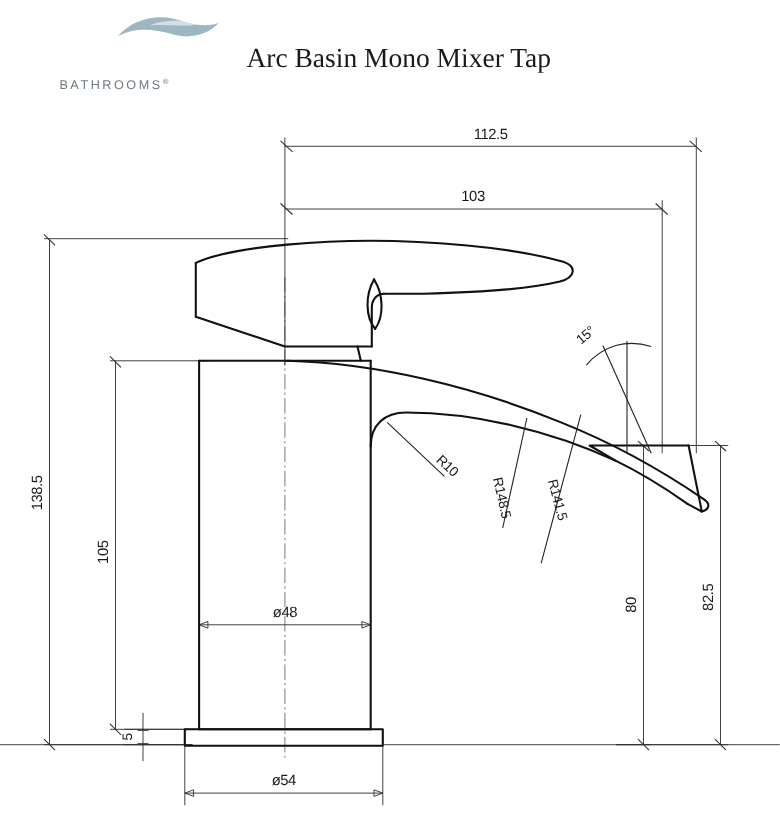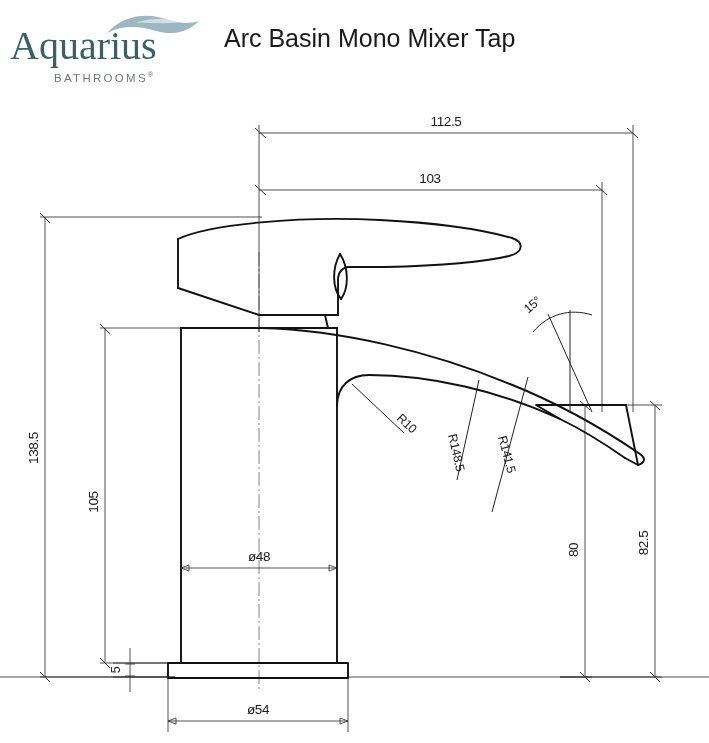--- a/index.html
+++ b/index.html
@@ -56,22 +56,22 @@
     vertical-align: super;
     letter-spacing: 0;
   }
   #logo-wave {
     position: absolute;
     left: 96px; top: 0px;
     width: 96px; height: 26px;
   }
   #product-title {
     position: absolute;
-    left: 224px; top: 24px;
-    font-family: Liberation Sans, sans-serif;
+    left: 224px; top: 40px;
+    font-family: Liberation Serif, serif;
     font-size: 25px;
     color: #1a1a1a;
     white-space: nowrap;
   }
   
   #drawing {
     position: absolute;
     left: 0; top: 92px;
     width: 652px; height: 651px;
   }
@@ -131,21 +131,20 @@
   <div id="header">
 
     <div id="logo-block">
 
       <svg id="logo-wave" viewBox="0 0 96 26">
         <path d="M1 19 C 14 4, 34 -1, 52 3 C 66 6, 76 12, 93 7
                  C 80 20, 64 21, 50 17 C 33 12, 16 11, 1 19 Z" fill="#9db7c2"></path>
         <path d="M30 9 C 45 3, 62 5, 86 5 C 68 12, 50 8, 30 9 Z" fill="#ffffff" opacity="0.55"></path>
       </svg>
 
-      <div id="logo-wordmark">Aquarius</div>
 
       <div id="logo-sub"><span>BATHROOMS</span><span class="reg">®</span></div>
     </div>
 
     <div id="product-title">Arc Basin Mono Mixer Tap</div>
   </div>
 
   <div id="drawing">
     <svg width="709" height="651" viewBox="0 0 709 651">
 

